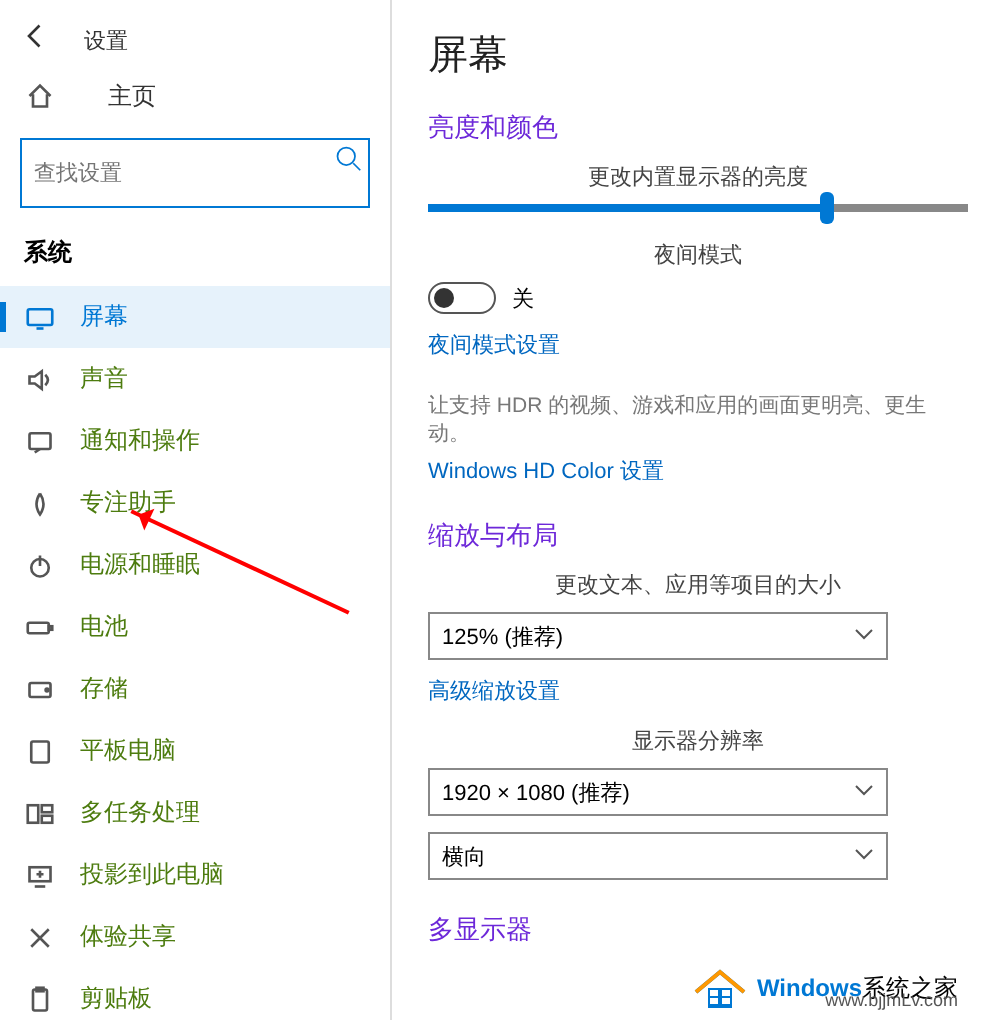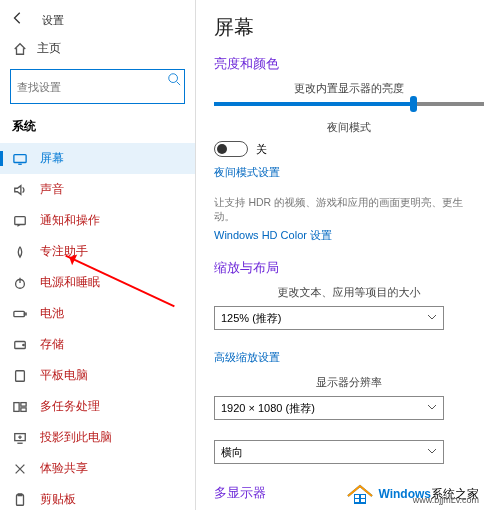--- a/index.html
+++ b/index.html
@@ -1,46 +1,46 @@
 <!DOCTYPE html>
 <html><head>
 <meta charset="utf-8">
 <style>
 * { margin: 0; padding: 0; box-sizing: border-box; font-family: "Microsoft YaHei", "Segoe UI", sans-serif; }
 body { background: #fff; width: 500px; height: 510px; overflow: hidden; position: relative; }
 .sidebar { width: 195px; height: 100%; float: left; background: #fff; padding-top: 6px; }
 .top-row { display: flex; align-items: flex-end; padding: 2px 8px 6px 8px; gap: 14px; }
 .back-btn { width: 20px; height: 20px; display: flex; align-items: center; justify-content: center; cursor: pointer; }
 .tiny { font-size: 11px; color: #333; }
-.home-row { display: flex; align-items: center; padding: 6px 10px 8px 12px; gap: 9px; cursor: pointer; }
+.home-row { display: flex; padding: 6px 10px 8px 12px; gap: 26px; cursor: pointer; }
 .home-row span { font-size: 12px; color: #333; }
 .search-wrap { margin: 4px 10px 10px 10px; position: relative; }
 .search-input { width: 100%; height: 35px; border: 1px solid #0078d4; padding: 0 24px 0 6px; font-size: 11px; outline: none; }
 .search-icon-btn { position: absolute; right: 4px; top: 3px; cursor: pointer; }
 .section-hdr { font-size: 12px; font-weight: bold; padding: 4px 12px 8px 12px; }
 .nav { list-style: none; }
-.nav li { display: flex; align-items: center; gap: 12px; padding: 7px 12px 7px 12px; font-size: 12px; color: #b91c1c; cursor: pointer; position: relative; }
+.nav li { display: flex; align-items: center; gap: 12px; padding: 7px 12px 7px 12px; font-size: 12px; color: #4d7c0f; cursor: pointer; position: relative; }
 .nav li.active { background: #e6f2fb; color: #0078d4; }
 .nav li.active::before { content: ""; position: absolute; left: 0; top: 8px; bottom: 8px; width: 3px; background: #0078d4; }
 .nav li svg { flex: 0 0 16px; }
 .content { margin-left: 195px; height: 100%; border-left: 1px solid #ddd; padding: 14px 16px 0 18px; overflow: hidden; position: relative; }
 h1 { font-size: 20px; font-weight: 400; color: #222; margin-bottom: 14px; }
 h2 { font-size: 13px; font-weight: 400; color: #6d28d9; margin-bottom: 8px; }
 .label { font-size: 11px; color: #444; margin-bottom: 6px; text-align: center; }
 .link { font-size: 11px; color: #0067c0; cursor: pointer; }
 .slider { width: 270px; height: 4px; background: #0078d4; position: relative; margin-bottom: 14px; margin-top: 6px; }
 .slider .rest { position: absolute; left: 200px; right: 0; top: 0; height: 4px; background: #888; }
 .slider .thumb { position: absolute; left: 196px; top: -6px; width: 7px; height: 16px; background: #0078d4; border-radius: 3px; }
 .toggle { width: 34px; height: 16px; border: 1px solid #555; border-radius: 8px; position: relative; display: inline-block; vertical-align: middle; cursor: pointer; }
 .toggle .knob { width: 10px; height: 10px; background: #333; border-radius: 50%; position: absolute; left: 2px; top: 2px; }
 .toggle-row { display: flex; align-items: center; gap: 8px; margin-bottom: 8px; }
 .toggle-row span { font-size: 11px; }
 .sect { margin-bottom: 16px; }
 .desc { font-size: 10.5px; color: #777; margin-bottom: 4px; }
-.select { border: 1px solid #888; width: 230px; height: 24px; font-size: 11px; padding: 0 6px; display: flex; align-items: center; justify-content: space-between; margin-bottom: 20px; cursor: pointer; background: #fff; }
+.select { border: 1px solid #888; width: 230px; height: 24px; font-size: 11px; padding: 0 6px; display: flex; align-items: center; justify-content: space-between; margin-bottom: 8px; cursor: pointer; background: #fff; }
 .arrow { position: absolute; width: 120px; height: 2px; background: #ff0000; transform: rotate(25deg); left: 60px; top: 280px; pointer-events: none; }
 .arrow::after { content: ""; position: absolute; left: -2px; top: -5px; border: 6px solid transparent; border-right-color: #ff0000; }
 .watermark { position: absolute; right: 21px; bottom: 4px; font-size: 12px; display: flex; align-items: center; gap: 4px; pointer-events: none; }
 .watermark .blue { color: #0078d4; font-weight: bold; }
 .watermark .sub { font-size: 9px; color: #555; position: absolute; right: 0; bottom: -2px; }
 .icon { width: 16px; height: 16px; display: inline-flex; align-items: center; justify-content: center; }
 .icon svg { stroke: #555; fill: none; stroke-width: 1.5; }
 .nav li.active .icon svg { stroke: #0078d4; }
 </style>
 </head>

